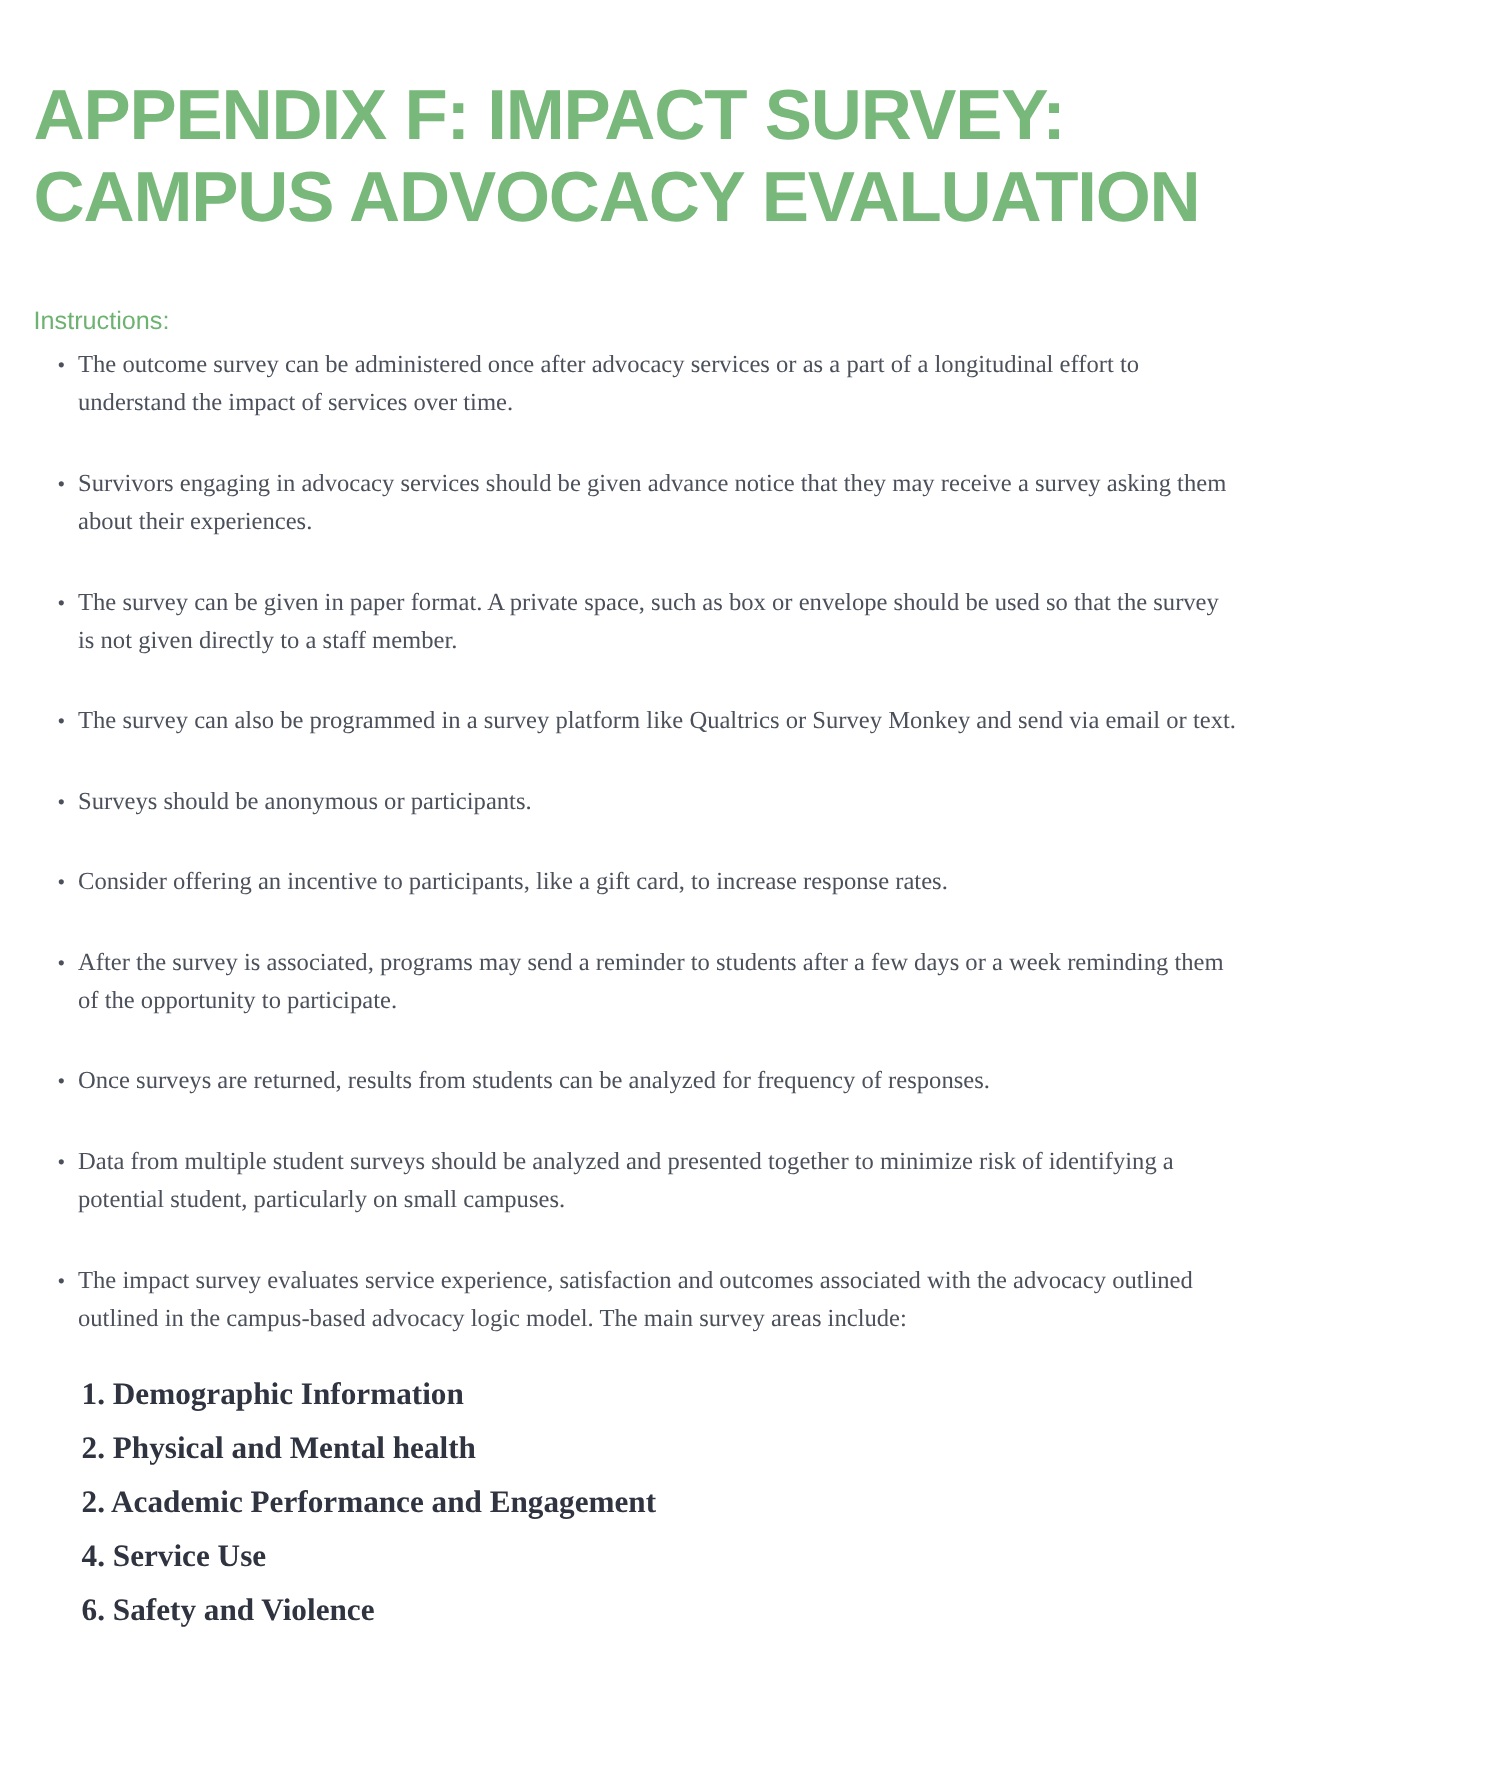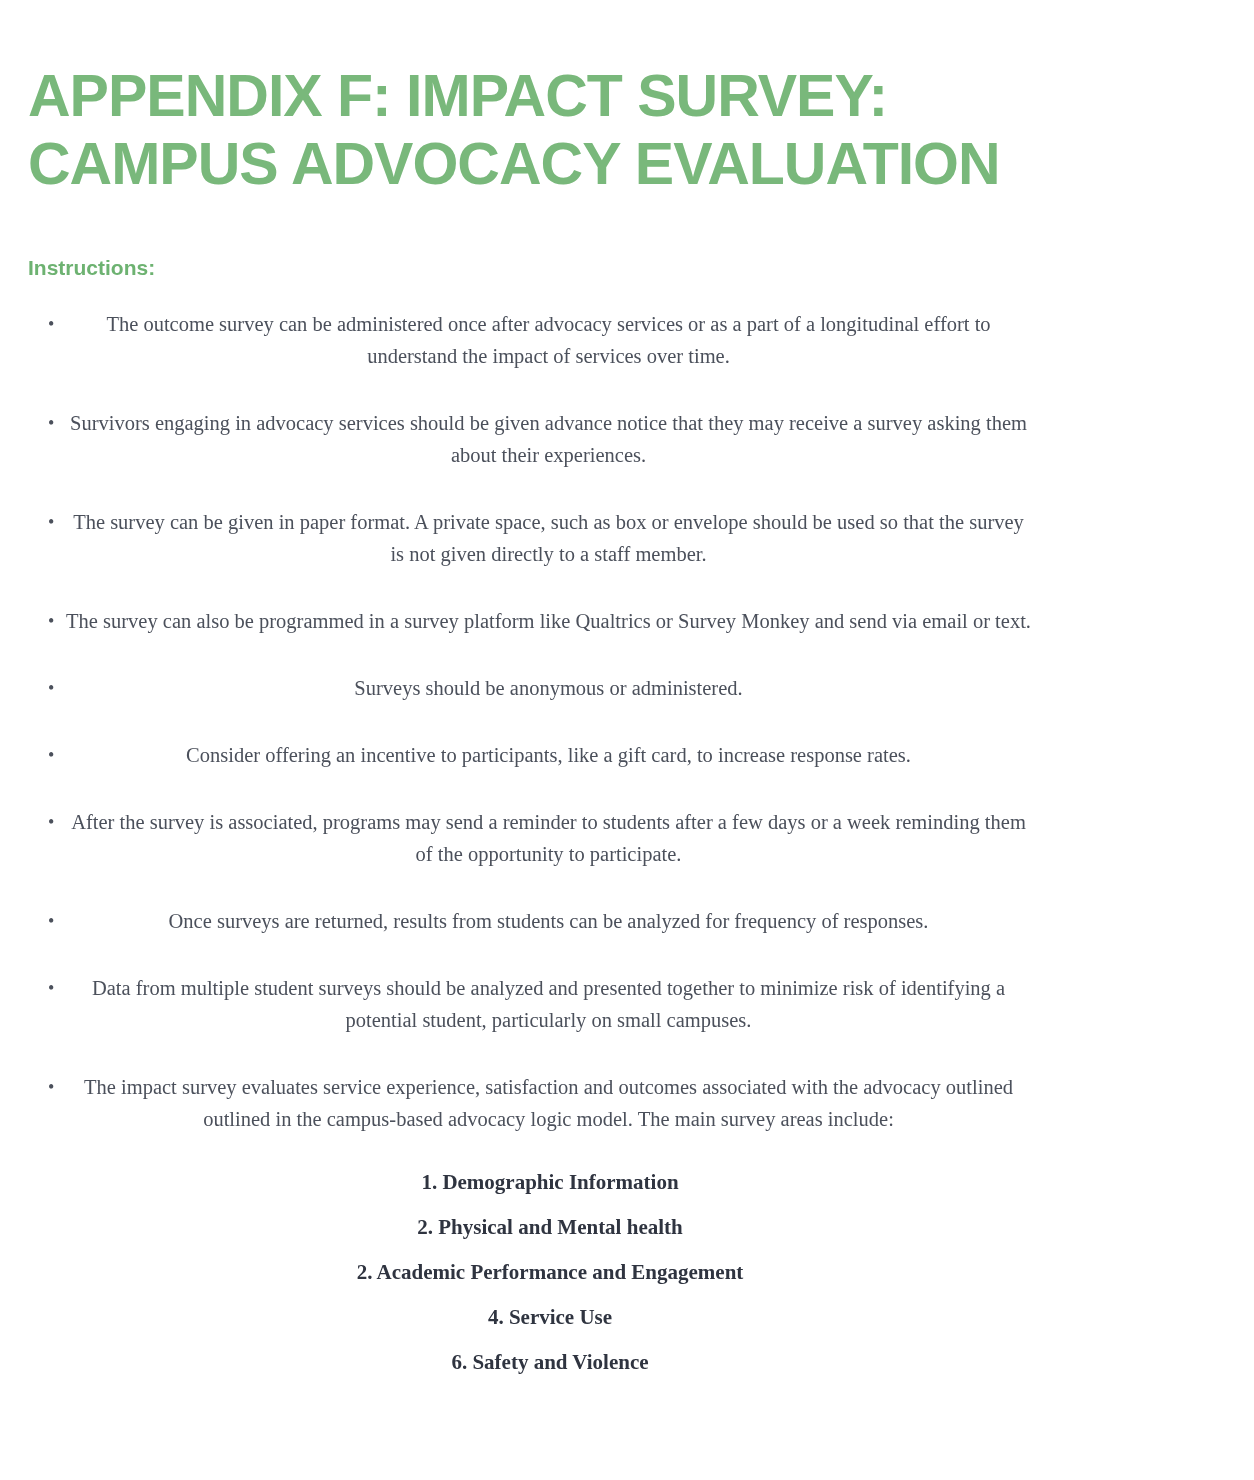--- a/index.html
+++ b/index.html
@@ -23,30 +23,29 @@
     font-size: 59px;
     line-height: 68px;
     letter-spacing: -1px;
     color: #79b87b;
     text-transform: uppercase;
     max-width: 1050px;
   }
   .section-label {
     margin-top: 58px;
     font-family: "Liberation Sans", sans-serif;
-    font-weight: 700;
+    font-weight: 400;
     font-size: 21px;
     color: #6db271;
   }
   ul.bullets {
     list-style: none;
-    margin: 28px 0 0 0;
+    margin: 8px 0 0 0;
     padding: 0 0 0 37px;
     max-width: 975px;
-    text-align: center;
   }
   ul.bullets li {
     position: relative;
     font-size: 20.5px;
     line-height: 32px;
     color: #4b505b;
     margin-bottom: 35px;
   }
   ul.bullets li::before {
     content: "\2022";
@@ -55,47 +54,46 @@
     top: 0;
     font-size: 18px;
     color: #4b505b;
   }
   ol.survey-areas {
     list-style: none;
     margin: 30px 0 0 0;
     padding: 0 0 0 40px;
   }
   ol.survey-areas li {
-    font-size: 21px;
+    font-size: 26px;
     line-height: 24px;
     font-weight: 700;
     color: #2f3440;
     margin-bottom: 21px;
-    text-align: center;
   }
 </style>
 </head>
 <body>
 
 <div class="page">
 
   <h1 class="doc-title">
     <span>APPENDIX F: IMPACT SURVEY:</span><br>
     <span>CAMPUS ADVOCACY EVALUATION</span>
   </h1>
 
   <div class="section-label">Instructions:</div>
 
   <ul class="bullets">
 
   <li>The outcome survey can be administered once after advocacy services or as a part of a longitudinal effort to understand the impact of services over time.</li>
       <li>Survivors engaging in advocacy services should be given advance notice that they may receive a survey asking them about their experiences.</li>
       <li>The survey can be given in paper format. A private space, such as box or envelope should be used so that the survey is not given directly to a staff member.</li>
       <li>The survey can also be programmed in a survey platform like Qualtrics or Survey Monkey and send via email or text.</li>
-      <li>Surveys should be anonymous or administered.</li>
+      <li>Surveys should be anonymous or participants.</li>
       <li>Consider offering an incentive to participants, like a gift card, to increase response rates.</li>
       <li>After the survey is associated, programs may send a reminder to students after a few days or a week reminding them of the opportunity to participate.</li>
       <li>Once surveys are returned, results from students can be analyzed for frequency of responses.</li>
       <li>Data from multiple student surveys should be analyzed and presented together to minimize risk of identifying a potential student, particularly on small campuses.</li>
       <li>The impact survey evaluates service experience, satisfaction and outcomes associated with the advocacy outlined outlined in the campus-based advocacy logic model. The main survey areas include:</li>
     </ul>
 
   <ol class="survey-areas">
 
   <li>1. Demographic Information</li>

